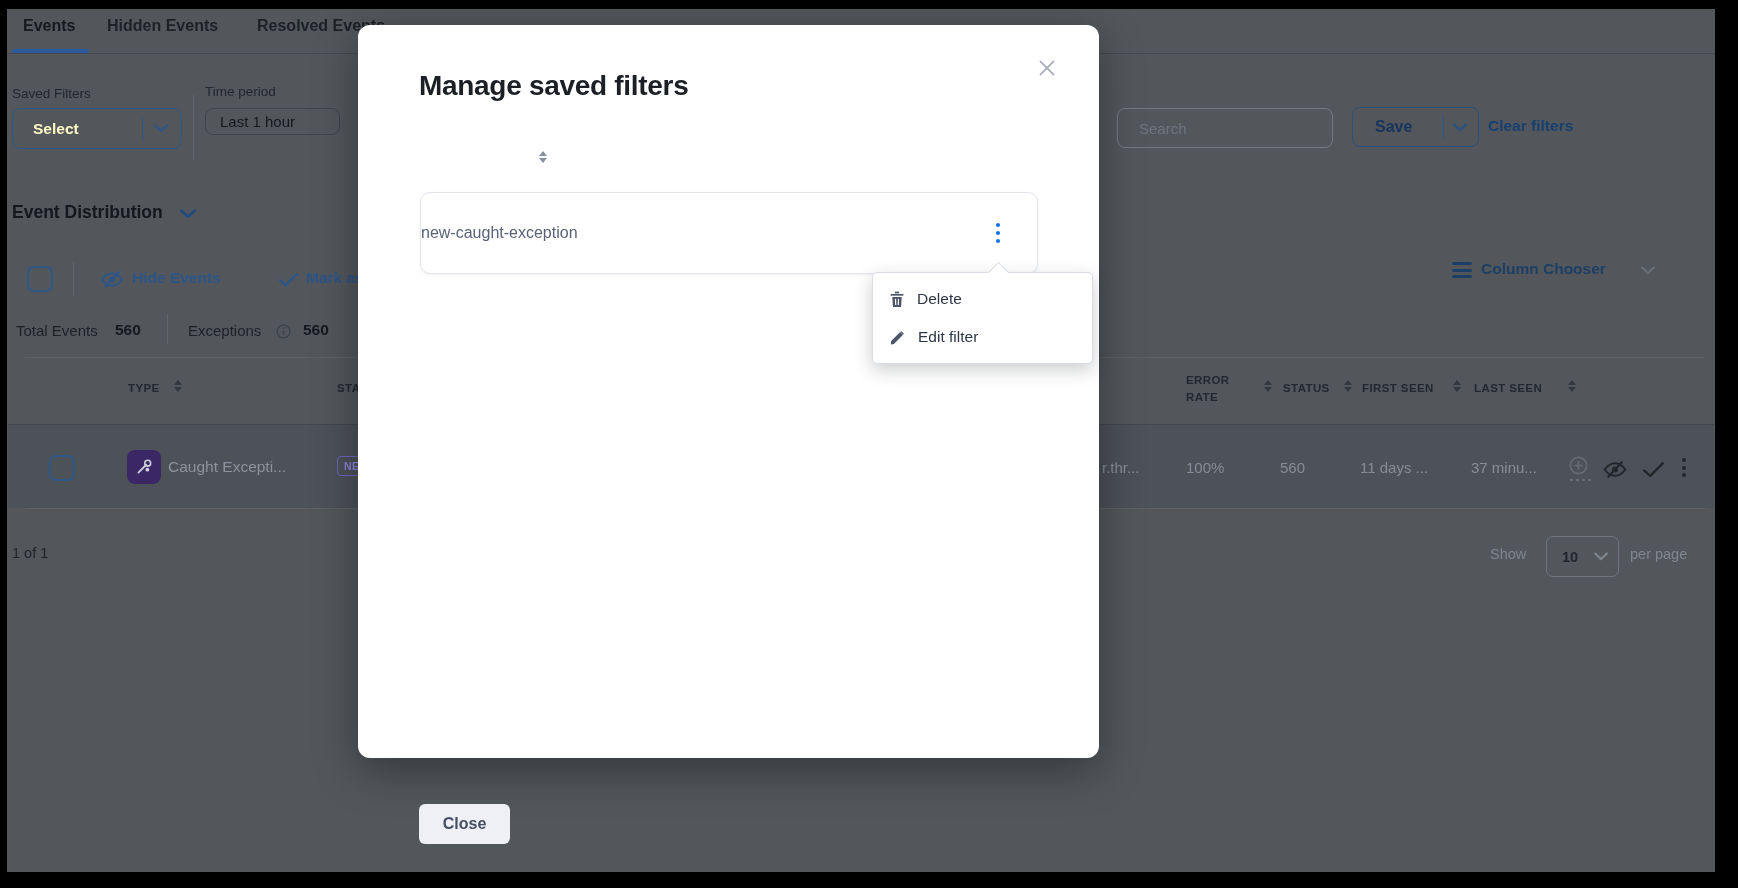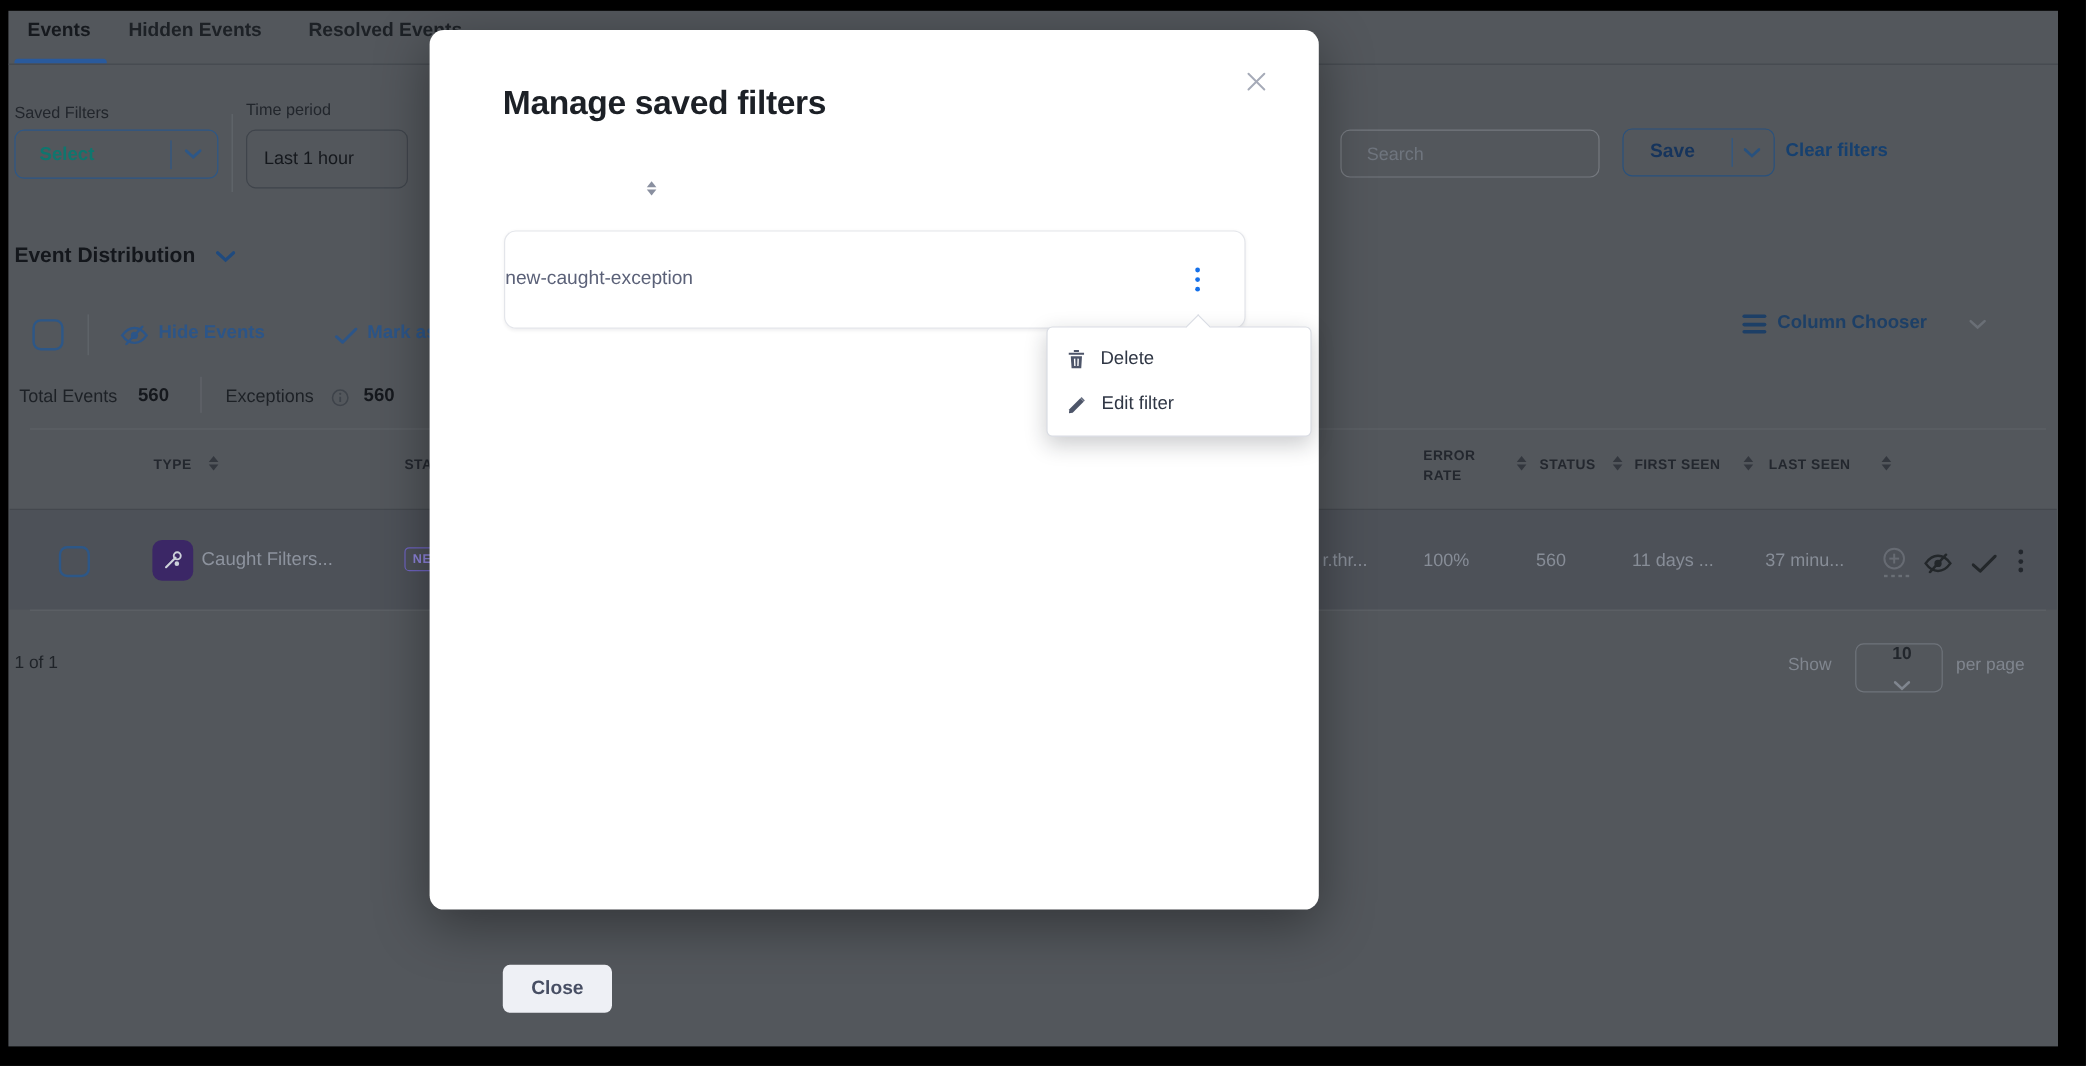--- a/index.html
+++ b/index.html
@@ -12,26 +12,26 @@
   .page-bg { left:7px; top:9px; width:1708px; height:863px; background:#53575c; }
 
   .tab { font-size:16px; font-weight:bold; color:#1d2126; cursor:pointer; }
   .tab-active { color:#16191e; }
   .tab-underline { left:12px; top:49px; width:77px; height:4px; background:#2a5a9c; border-radius:3px 3px 0 0; }
   .tabbar-line { left:7px; top:53px; width:1708px; height:1px; background:#45494f; }
 
   .field-label { font-size:13.5px; color:#22262c; }
   .select-btn { left:12px; top:108px; width:170px; height:41px; border:1.5px solid #2d5787; border-radius:8px;
     display:flex; align-items:center; cursor:pointer; }
-  .select-btn .lbl { margin-left:20px; font-size:15.5px; font-weight:bold; color:#0f766e; flex:1; }
+  .select-btn .lbl { margin-left:20px; font-size:15.5px; font-weight:bold; color:#fef9c3; flex:1; }
   .btn-divider { width:1.5px; height:24px; background:#2d5787; }
   .chev { width:14px; height:9px; }
   .group-divider { left:193px; top:95px; width:1px; height:65px; background:#62666c; }
 
-  .time-input { left:205px; top:108px; width:135px; height:49px; border:1.3px solid #3f444b; border-radius:8px;
+  .time-input { left:205px; top:108px; width:135px; height:27px; border:1.3px solid #3f444b; border-radius:8px;
     display:flex; align-items:center; padding-left:14px; font-size:15px; color:#15181d; cursor:pointer; }
 
   .search-box { left:1117px; top:108px; width:216px; height:40px; border:1.3px solid #75797f; border-radius:8px;
     display:flex; align-items:center; padding:0 12px; gap:9px; }
   .search-box input { flex:1; border:none; outline:none; background:transparent; font-size:15px; color:#c7cbd2;
     font-family:"Liberation Sans","DejaVu Sans",sans-serif; }
   .search-box input::placeholder { color:#6f757e; }
 
   .save-btn { left:1352px; top:107px; width:127px; height:40px; border:1.5px solid #28517e; border-radius:8px;
     display:flex; align-items:center; cursor:pointer; }
@@ -61,21 +61,21 @@
   .type-icon { width:34px; height:34px; border-radius:8px; background:#3b2766; display:flex; align-items:center; justify-content:center; }
   .badge-new { padding:3px 6px; border:1px solid #6f64c2; border-radius:4px; font-size:10.5px; font-weight:bold;
     color:#8e84dd; letter-spacing:.5px; }
 
   .kebab { display:flex; flex-direction:column; align-items:center; gap:3.5px; cursor:pointer; }
   .kebab i { width:4px; height:4px; border-radius:50%; background:#23272d; }
   .kebab.blue i { background:#1470ea; width:4.5px; height:4.5px; }
 
   .pager-txt { font-size:14.5px; color:#80868f; }
   .page-size { left:1546px; top:536px; width:73px; height:41px; border:1.2px solid #6f747b; border-radius:7px;
-    display:flex; align-items:center; padding:0 10px 0 15px; cursor:pointer;flex-direction:column; }
+    display:flex; align-items:center; padding:0 10px 0 15px; cursor:pointer; }
   .page-size .val { font-size:14.5px; font-weight:bold; color:#22262c; flex:1; }
 
   
   .modal { left:358px; top:25px; width:741px; height:733px; background:#fff; border-radius:12px; z-index:10;
     box-shadow:0 12px 44px rgba(0,0,0,.38); }
   .modal-title { left:61px; top:45px; font-size:28px; font-weight:bold; color:#1c2026; letter-spacing:-.3px; }
   .modal-x { left:674px; top:28px; width:30px; height:30px; display:flex; align-items:center; justify-content:center; cursor:pointer; }
   .col-header { left:74px; top:128px; font-size:11.5px; font-weight:normal; color:#262b33; letter-spacing:.6px;margin-top:47px; }
   .filter-card { left:62px; top:167px; width:618px; height:82px; background:#fff; border:1px solid #e3e5ea; border-radius:10px;
     box-shadow:0 1px 3px rgba(16,24,40,.06); display:flex; align-items:center; }
@@ -206,21 +206,21 @@
     </span>
 
   <div class="abs checkbox" style="left:49px; top:455px;"></div>
   <div class="abs type-icon" style="left:127px; top:450px;">
     <svg width="18" height="18" viewBox="0 0 16 16">
       <line x1="3" y1="13" x2="10" y2="6" stroke="#cdd1da" stroke-width="1.6" stroke-linecap="round"></line>
       <circle cx="11.3" cy="4.6" r="2.6" fill="none" stroke="#cdd1da" stroke-width="1.4"></circle>
       <circle cx="11" cy="10.4" r="1.7" fill="#cdd1da"></circle>
     </svg>
   </div>
-  <div class="abs td" style="left:168px; top:458px; font-size:15.5px; color:#8d939e;">Caught Filters...</div>
+  <div class="abs td" style="left:168px; top:458px; font-size:15.5px; color:#8d939e;">Caught Excepti...</div>
   <div class="abs badge-new" style="left:337px; top:456px;">NEW</div>
   <div class="abs td" style="left:1102px; top:459px;">r.thr...</div>
   <div class="abs td" style="left:1186px; top:459px;">100%</div>
   <div class="abs td" style="left:1280px; top:459px;">560</div>
   <div class="abs td" style="left:1360px; top:459px;">11 days ...</div>
   <div class="abs td" style="left:1471px; top:459px;">37 minu...</div>
 
   <svg class="abs" style="left:1568px; top:455px;" width="21" height="21" viewBox="0 0 18 18" opacity="0.55">
     <circle cx="9" cy="9" r="7" fill="none" stroke="#7d828a" stroke-width="1.4"></circle>
     <line x1="9" y1="5.5" x2="9" y2="12.5" stroke="#7d828a" stroke-width="1.4"></line>

